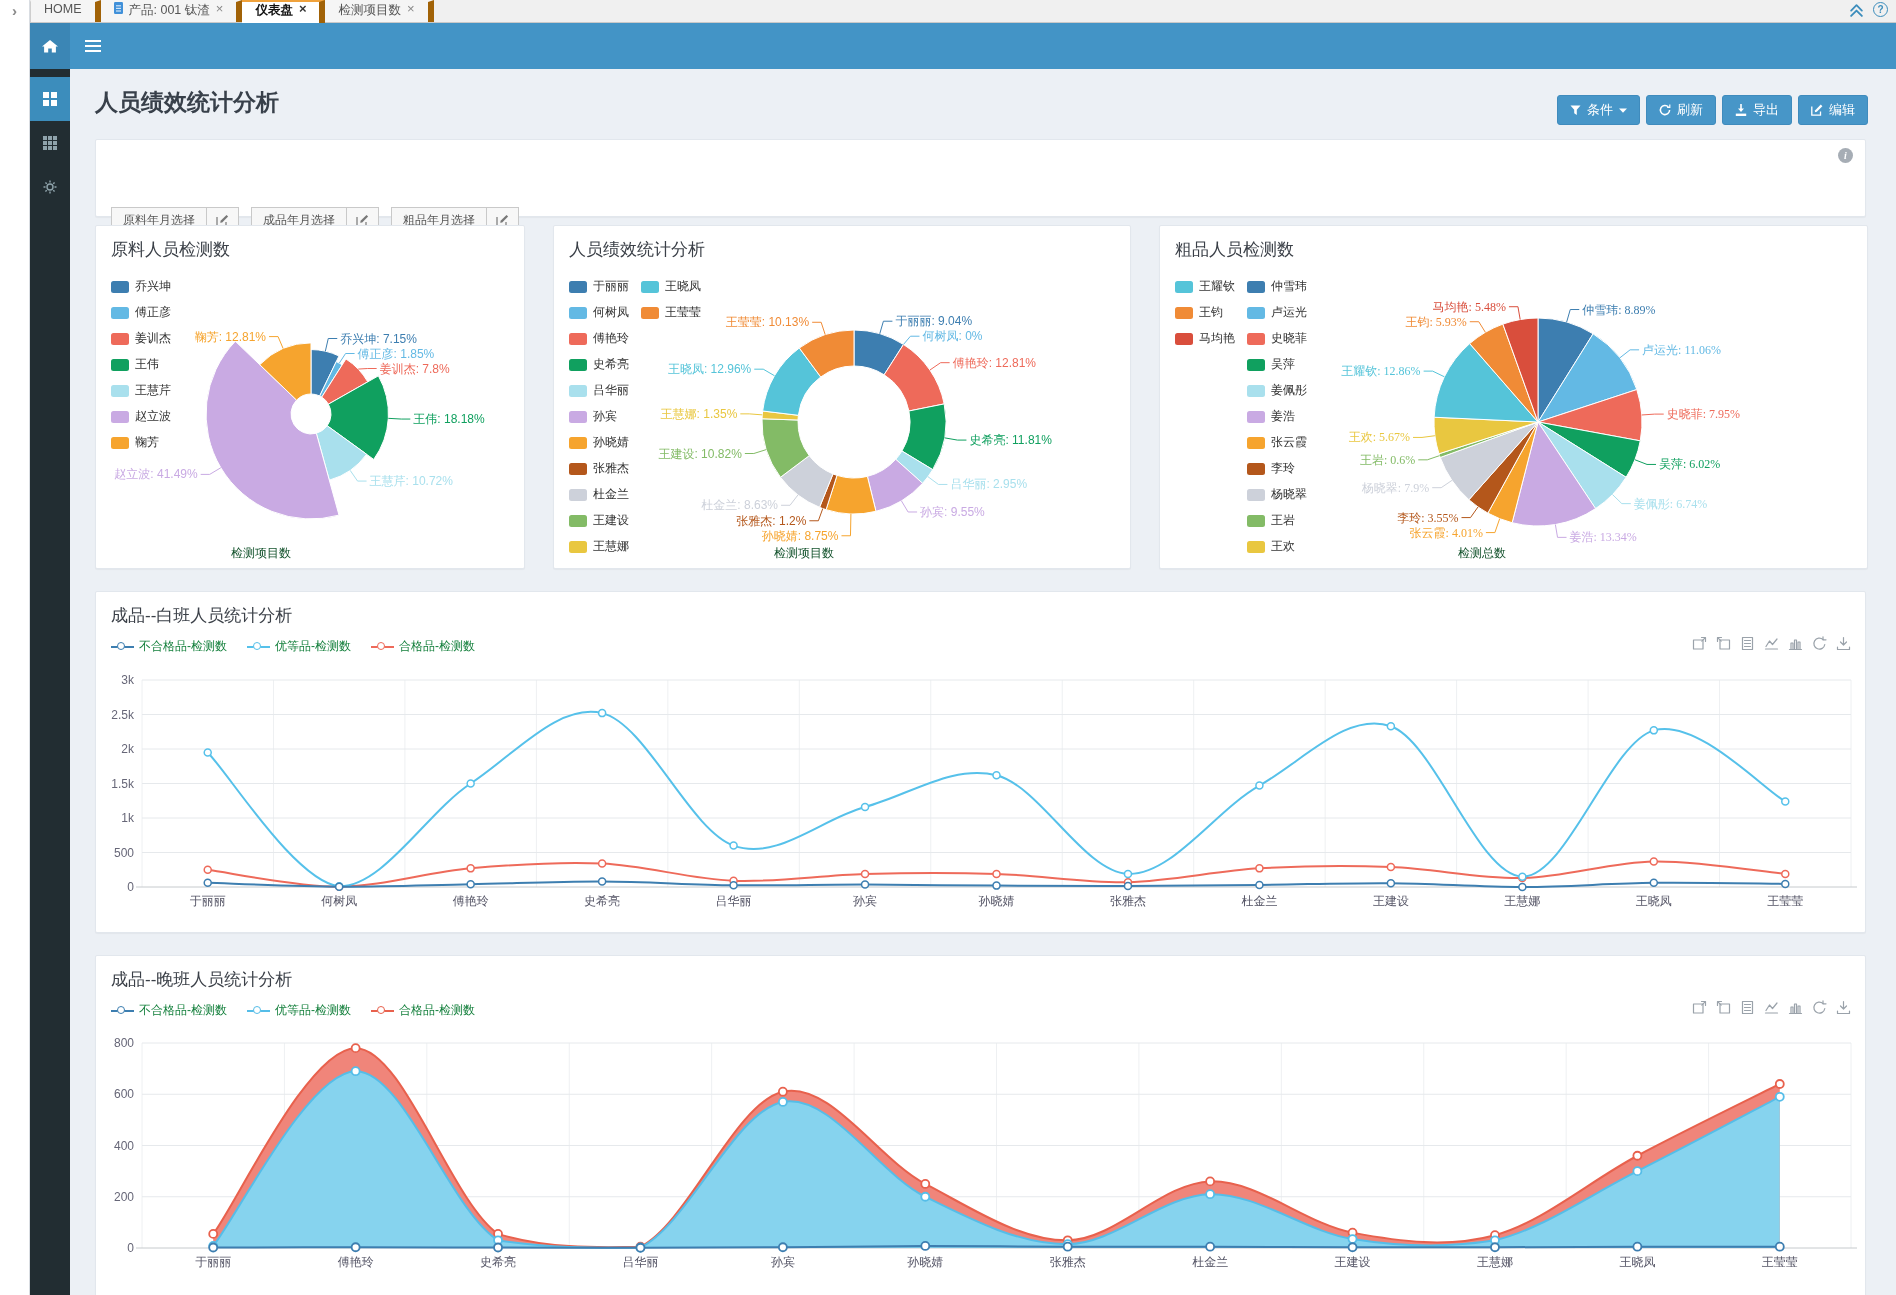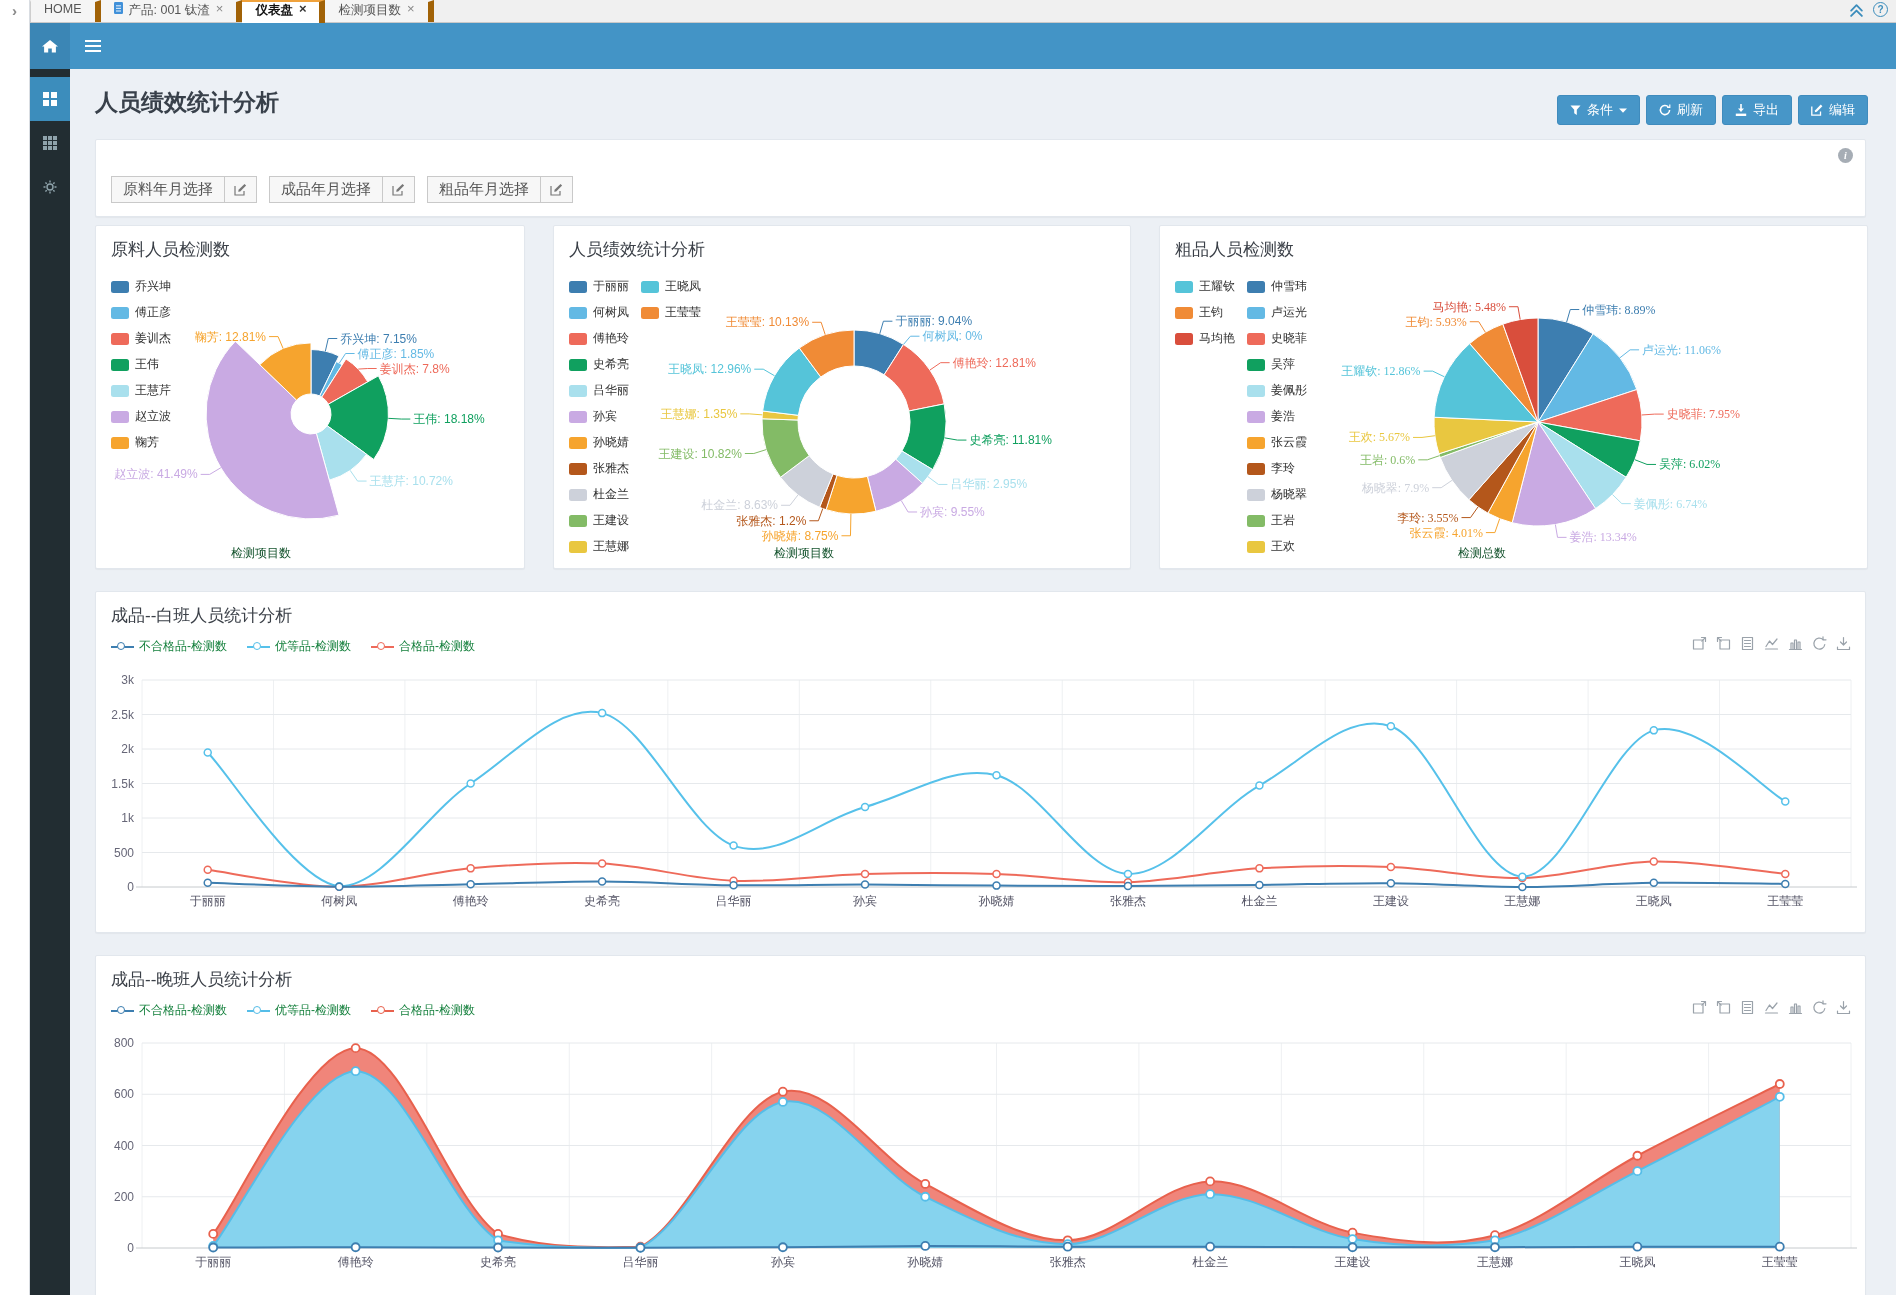--- a/index.html
+++ b/index.html
@@ -35,21 +35,21 @@
   .content { position:absolute; left:70px; top:69px; right:0; bottom:0; background:#ecf0f5; overflow:hidden; }
   .page-title { position:absolute; left:25px; top:18px; font-size:23px; font-weight:700; color:#38404a; }
   .actions { position:absolute; right:28px; top:26px; display:flex; gap:6px; }
   .btn-primary { display:inline-flex; align-items:center; gap:6px; height:30px; padding:0 12px; background:#4796c8; border:1px solid #3f8bbd; border-radius:3px; color:#fff; font-size:13px; cursor:pointer; }
 
   .card { position:absolute; background:#fff; border:1px solid #e2e7ed; border-radius:2px; box-shadow:0 1px 1px rgba(0,0,0,0.04); }
   .filter-card { left:25px; top:70px; width:1771px; height:78px; }
   .info-i { position:absolute; top:8px; right:12px; width:15px; height:15px; border-radius:50%; background:#a6adb5; color:#fff; font-size:10px; font-style:italic; font-weight:bold; font-family:"Liberation Serif",serif; display:flex; align-items:center; justify-content:center; }
   .filter-row { position:absolute; left:15px; top:36px; display:flex; gap:12px; }
   .btn-group { display:inline-flex; }
-  .btn-g { height:27px; padding:0 11px; background:#f7f7f7; border:1px solid #c9c9c9; color:#555; font-size:15px; cursor:pointer; display:inline-flex; align-items:center; }
+  .btn-g { height:27px; padding:0 11px; background:#f7f7f7; border:1px solid #c9c9c9; color:#555; font-size:12px; cursor:pointer; display:inline-flex; align-items:center;margin-top:31px; }
   .btn-g.icon-part { border-left:none; padding:0 9px; }
 
   .panel-title { position:absolute; left:15px; top:12px; font-size:17px; color:#3b4048; }
   .pie-card-0 { left:25px;  top:156px; width:430px; height:344px; }
   .pie-card-1 { left:483px; top:156px; width:578px; height:344px; }
   .pie-card-2 { left:1089px; top:156px; width:709px; height:344px;font-family:Liberation Serif, serif; }
   .pie-svg { position:absolute; left:0; top:0; }
   .pie-legend { position:absolute; left:15px; top:52px; display:flex; gap:12px; z-index:2; }
   .pl-col { display:flex; flex-direction:column; gap:9px; }
   .pl-row { display:flex; align-items:center; gap:6px; cursor:pointer; }

